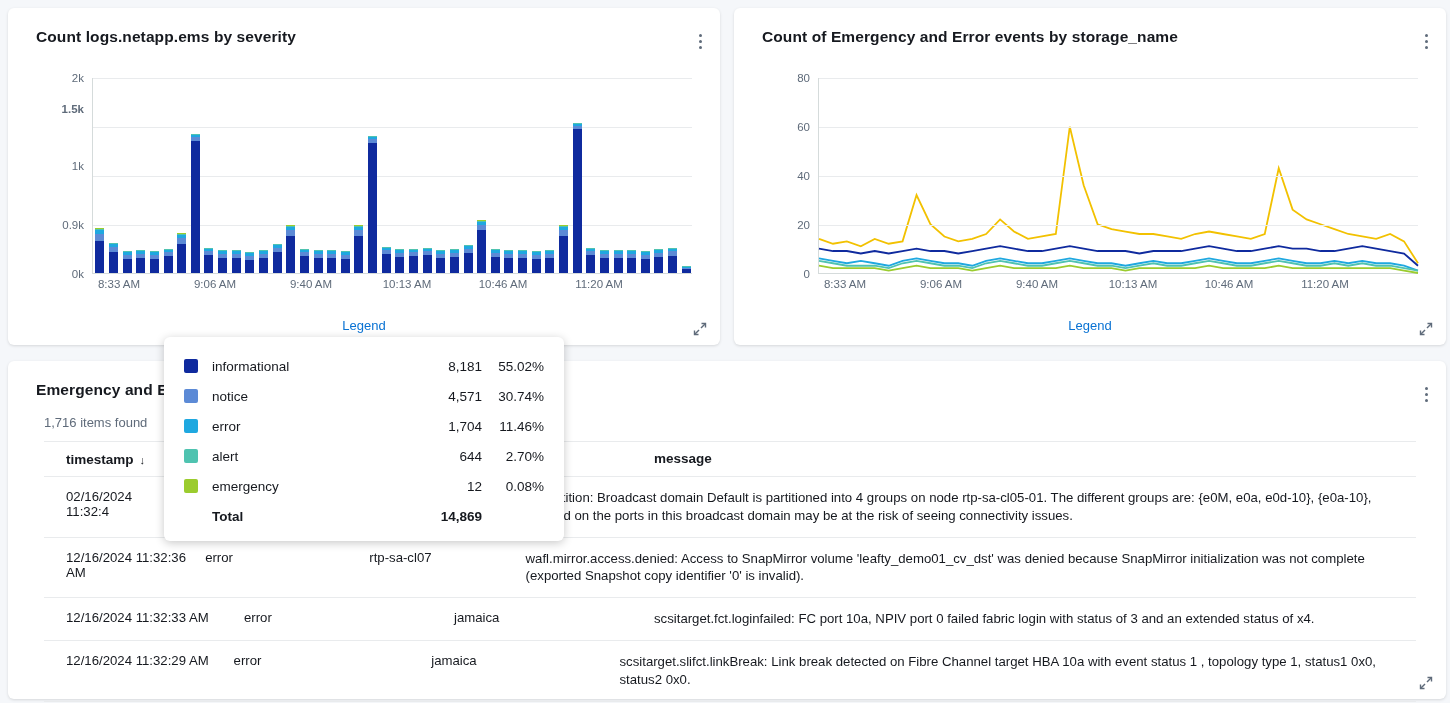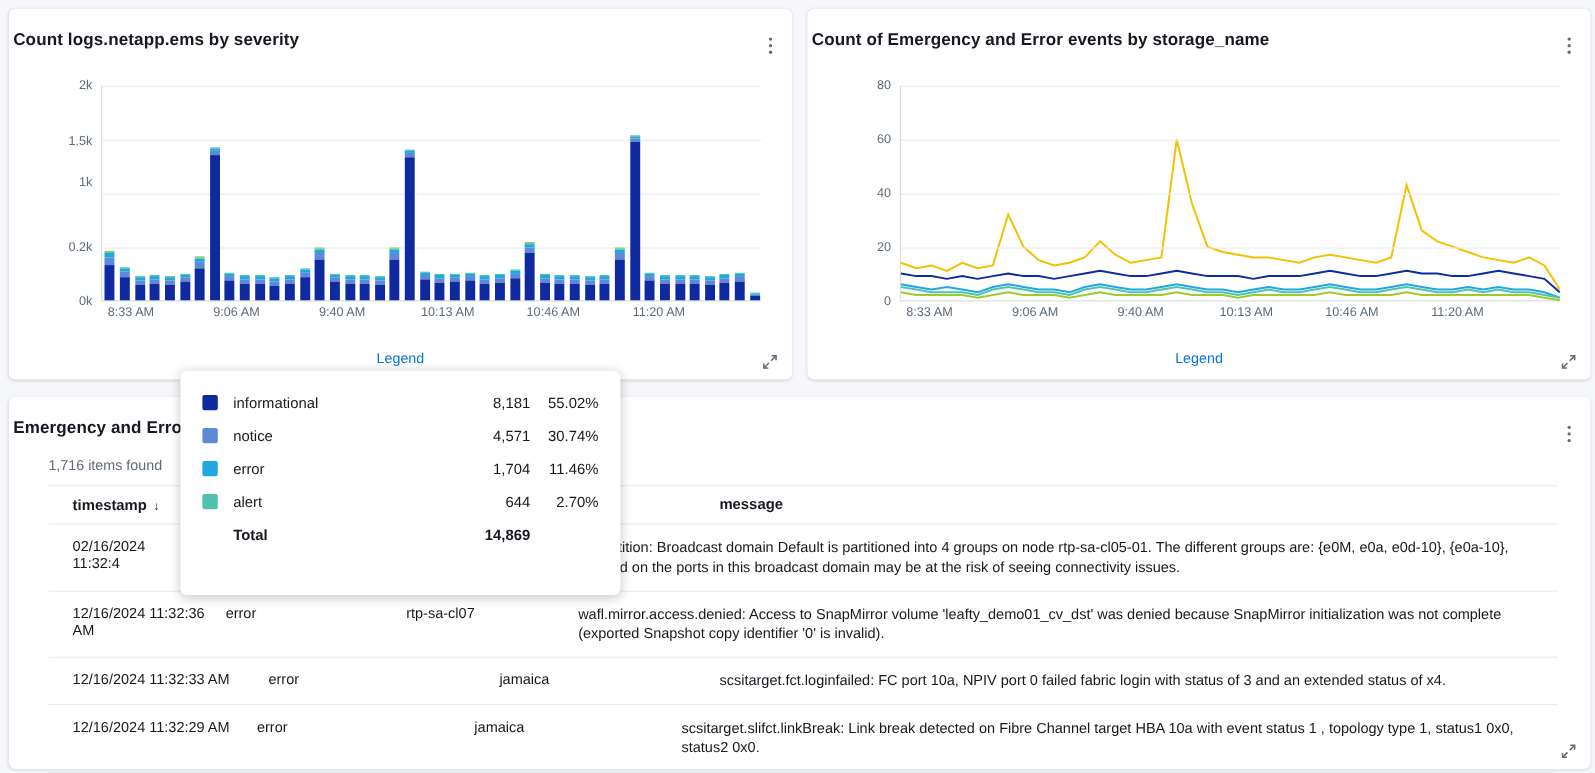--- a/index.html
+++ b/index.html
@@ -18,21 +18,21 @@
     background: #ffffff;
     border-radius: 6px;
     box-shadow: 0 1px 3px rgba(0,0,0,0.13);
   }
   #panel-left  { left: 8px;   top: 8px;  width: 712px; height: 337px; }
   #panel-right { left: 734px; top: 8px;  width: 712px; height: 337px; }
   #panel-table { left: 8px;   top: 361px; width: 1438px; height: 338px; }
 
   .panel-title {
     position: absolute;
-    left: 4px; top: 20px;
+    left: 28px; top: 20px;
     font-size: 15.5px;
     font-weight: bold;
     color: #16191f;
     letter-spacing: 0.1px;
   }
   .kebab {
     position: absolute;
     right: 10px; top: 22px;
     width: 20px; height: 22px;
     cursor: pointer;
@@ -151,23 +151,23 @@
     <div class="panel-title">Count logs.netapp.ems by severity</div>
     <div class="kebab">
         <i></i>
         <i></i>
         <i></i>
       </div>
 
     <div class="chart-wrap">
       <div class="yticks" id="bar-yticks">
           <div class="ytick" style="top: 196px;">0k</div>
-          <div class="ytick" style="top: 147px;">0.2k</div>
+          <div class="ytick" style="top: 147px;">0.9k</div>
           <div class="ytick" style="top: 88px;">1k</div>
-          <div class="ytick" style="top: 51px;">1.5k</div>
+          <div class="ytick" style="top: 31px; font-weight: bold;">1.5k</div>
           <div class="ytick" style="top: 0px;">2k</div>
         </div>
       <div class="plot" id="bar-plot">
           <div class="gridline" style="top: 147px;"></div>
           <div class="gridline" style="top: 98px;"></div>
           <div class="gridline" style="top: 49px;"></div>
           <div class="gridline" style="top: 0px;"></div>
           <div class="bar-col" style="left: 2.31818px;">
             <span style="height: 1px; background: rgb(155, 204, 46);"></span>
             <span style="height: 1px; background: rgb(79, 195, 176);"></span>
@@ -586,20 +586,26 @@
           <div class="lg-label">error</div>
           <div class="lg-count">1,704</div>
           <div class="lg-pct">11.46%</div>
         </div>
         <div class="lg-row">
           <div class="lg-swatch" style="background:#4fc3b0"></div>
           <div class="lg-label">alert</div>
           <div class="lg-count">644</div>
           <div class="lg-pct">2.70%</div>
         </div>
+        <div class="lg-row">
+          <div class="lg-swatch" style="background:#9bcc2e"></div>
+          <div class="lg-label">emergency</div>
+          <div class="lg-count">12</div>
+          <div class="lg-pct">0.08%</div>
+        </div>
       </div>
     <div class="lg-row lg-total">
       <div class="lg-label">Total</div>
       <div class="lg-count">14,869</div>
       <div class="lg-pct"></div>
     </div>
   </div>
 
 </div>
 

